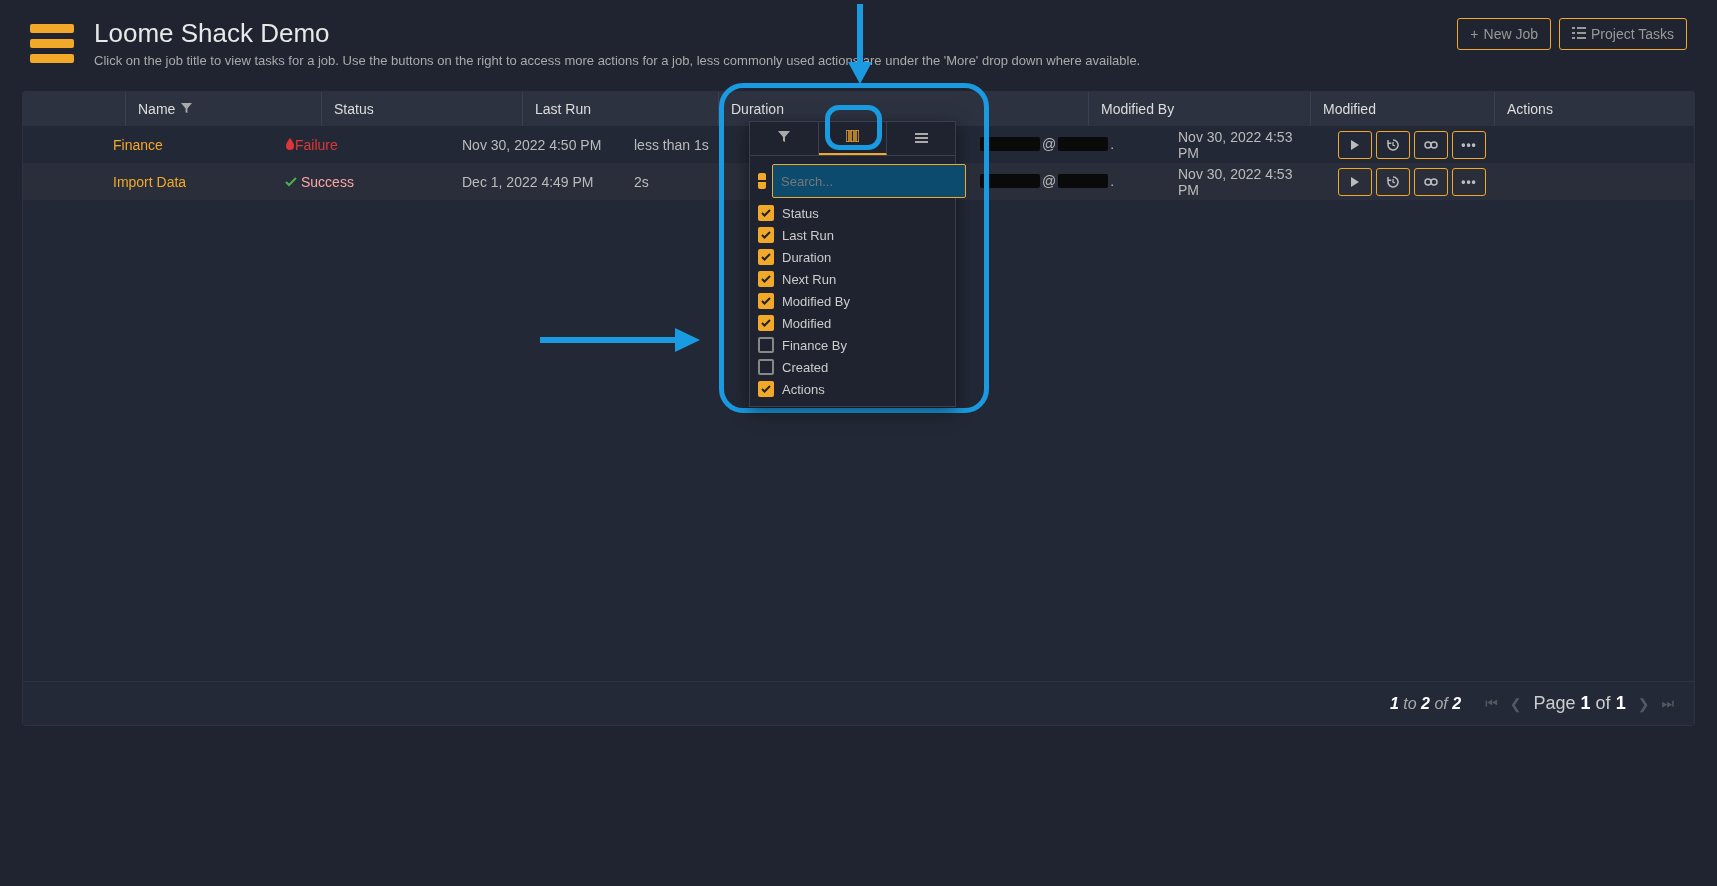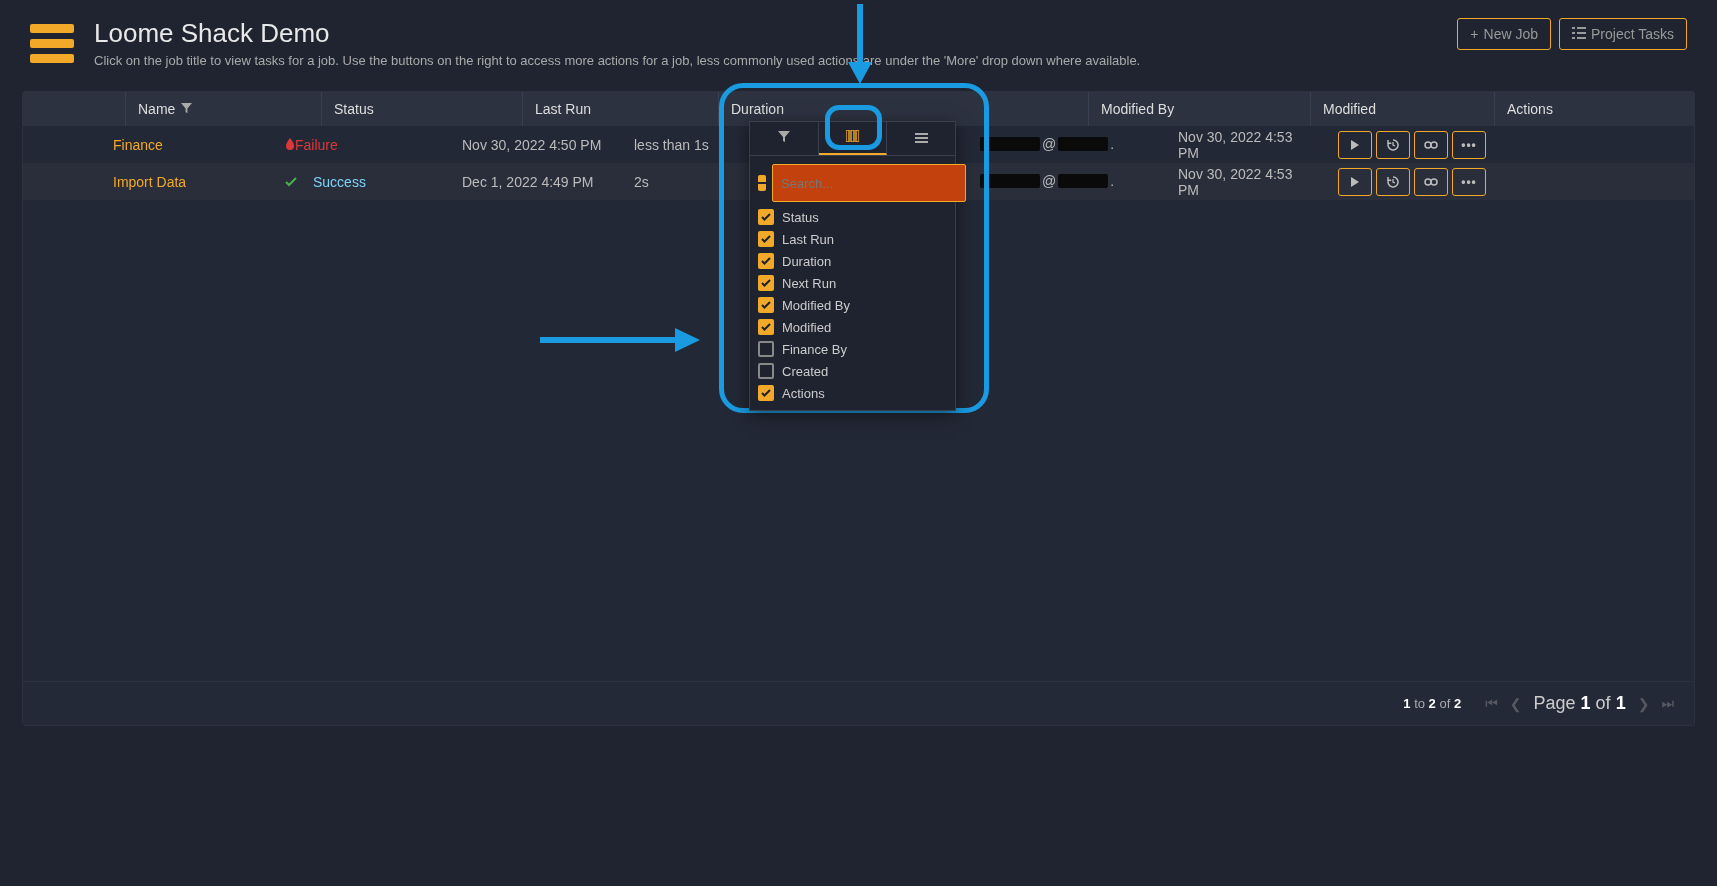--- a/index.html
+++ b/index.html
@@ -78,21 +78,21 @@
     .table-body { flex: 1; }
     .table-row {
       display: flex;
       align-items: center;
       height: 37px;
     }
     .table-row:nth-child(2) { background: #2a2e3a; }
     .td { padding: 0 12px; font-size: 14px; color: #bbb; }
     .link-text { color: #f2a929; cursor: pointer; }
     .status-failure { color: #dc3737; display: inline-flex; align-items: center; }
-    .status-success { color: #7dd3fc; display: inline-flex; align-items: center; gap: 16px; }
+    .status-success { color: #fca5a5; display: inline-flex; align-items: center; gap: 4px; }
     .modified-by { display: inline-flex; align-items: center; gap: 2px; }
     .redacted { display: inline-block; background: #0a0a0a; height: 14px; border-radius: 2px; }
     .action-buttons { display: flex; gap: 4px; }
     .action-btn {
       border: 1px solid #f2a929;
       background: transparent;
       width: 34px;
       height: 28px;
       border-radius: 3px;
       display: flex;
@@ -105,21 +105,21 @@
     .table-footer {
       height: 44px;
       border-top: 1px solid #2d3241;
       display: flex;
       align-items: center;
       justify-content: flex-end;
       padding: 0 20px;
       gap: 24px;
       background: #242938;
     }
-    .footer-count { color: #aaa; font-size: 13px; }
+    .footer-count { color: #aaa; font-size: 16px; font-style: italic; }
     .footer-count b { color: #fff; }
     .footer-nav { display: flex; align-items: center; gap: 12px; color: #888; }
     .nav-btn { cursor: pointer; opacity: 0.5; font-size: 14px; }
     .page-label { color: #ccc; font-size: 18px; }
     .page-label b { color: #fff; }
 
     
     .arrow-down {
       position: absolute;
       left: 848px;
@@ -190,27 +190,27 @@
       background: #f2a929;
       border-radius: 2px;
       display: flex; align-items: center; justify-content: center;
     }
     .indeterminate-box::after {
       content: '';
       width: 8px; height: 2px; background: #1f232f;
     }
     .search-input {
       flex: 1;
-      background: #c2410c;
+      background: #0c4a6e;
       border: 1px solid #f2a929;
       color: #ccc;
-      padding: 4px 8px;
+      padding: 16px 8px;
       font-size: 13px;
       border-radius: 2px;
-      height: 38px;
+      height: 22px;
     }
     .search-input::placeholder { color: #777; }
     .check-list { display: flex; flex-direction: column; gap: 4px; margin-top: 2px; }
     .check-item { display: flex; align-items: center; gap: 8px; cursor: pointer; padding: 1px 0; }
     .checkbox { width: 16px; height: 16px; border-radius: 2px; display: flex; align-items: center; justify-content: center; flex-shrink: 0; }
     .checkbox.checked { background: #f2a929; }
     .checkbox.unchecked { border: 2px solid #888; }
     .checkbox.checked svg { display: block; }
     .check-label { color: #ccc; font-size: 13px; }
   </style>

